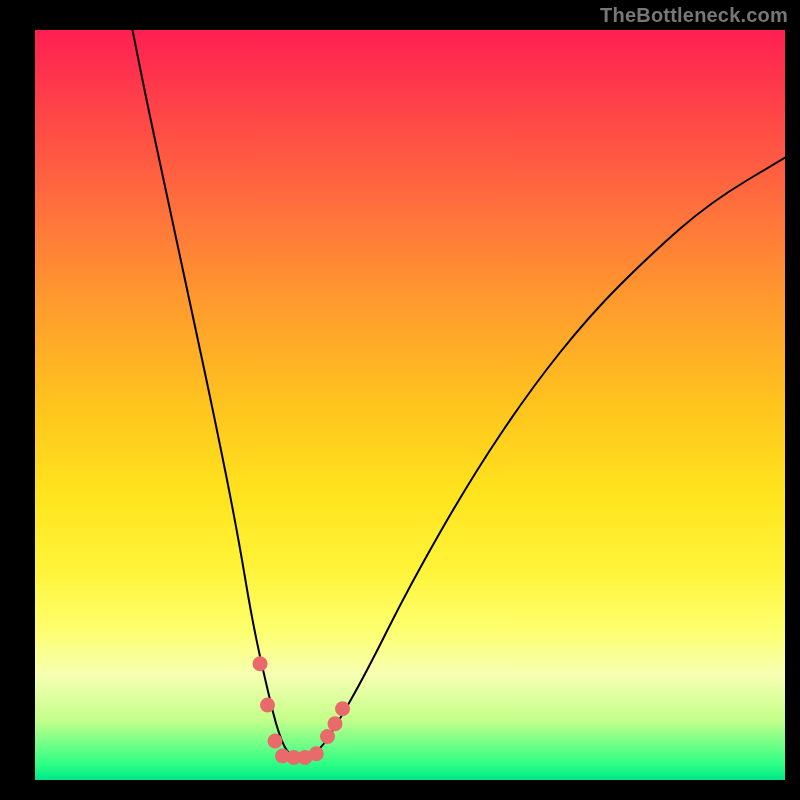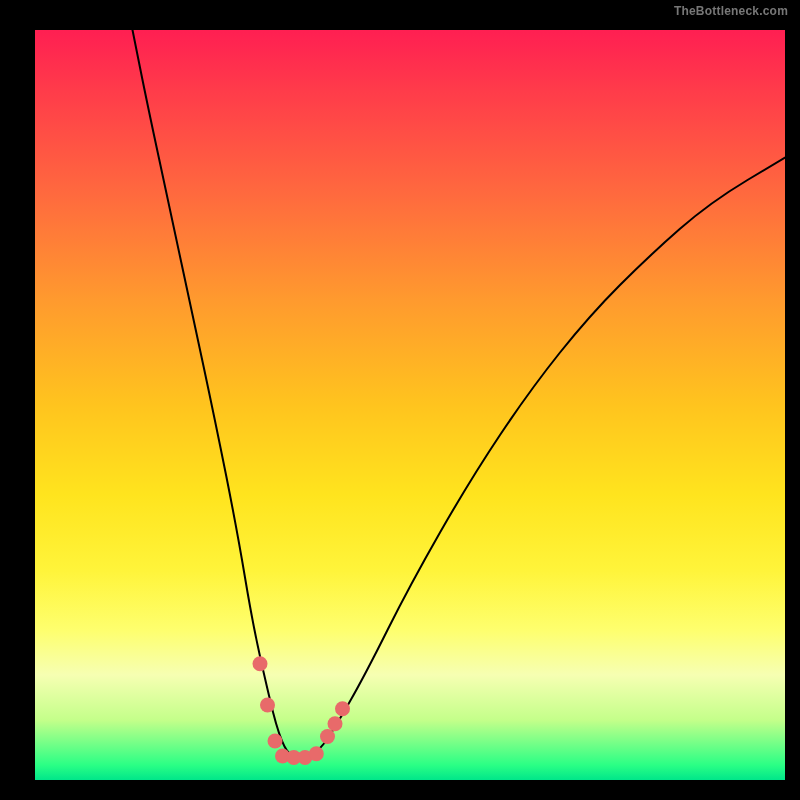--- a/index.html
+++ b/index.html
@@ -15,21 +15,21 @@
     width: 800px;
     height: 800px;
     background: #000;
     position: relative;
   }
   .watermark {
     position: absolute;
     top: 4px;
     right: 12px;
     color: #777;
-    font-size: 12px;
+    font-size: 20px;
     font-weight: 600;
     letter-spacing: 0.2px;
     z-index: 5;
   }
   .plot {
     position: absolute;
     left: 35px;
     top: 30px;
     width: 750px;
     height: 750px;

